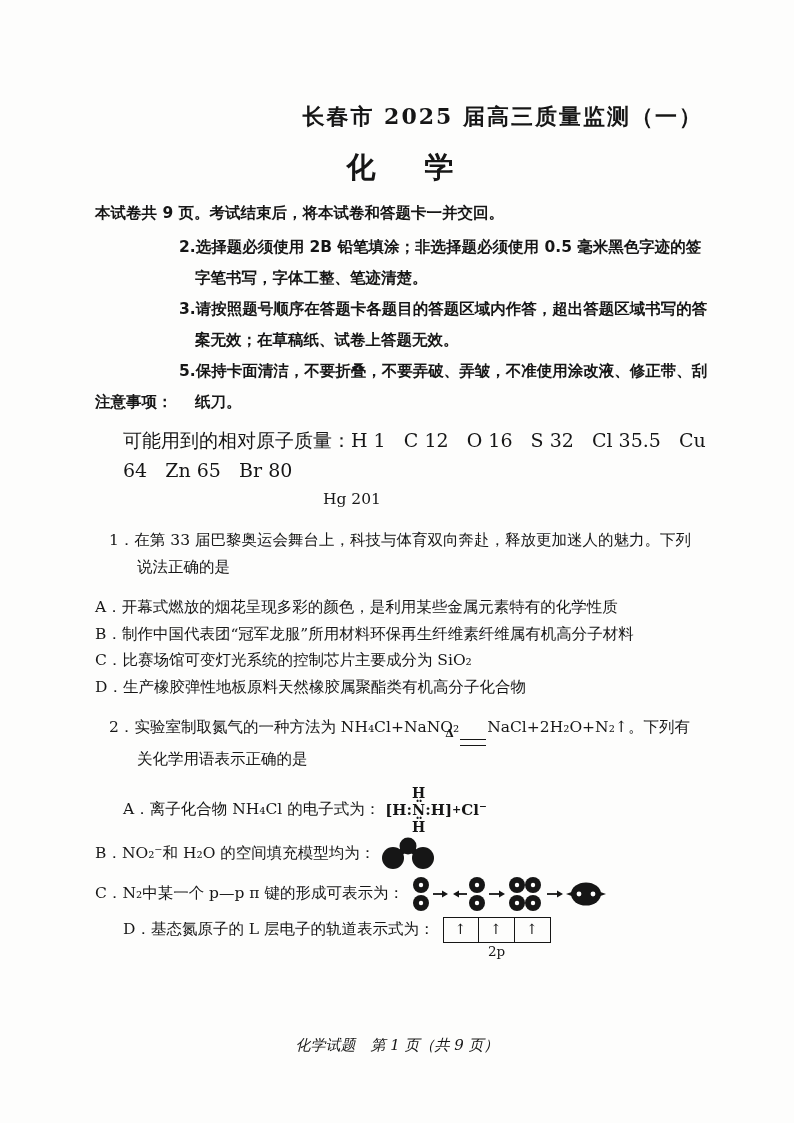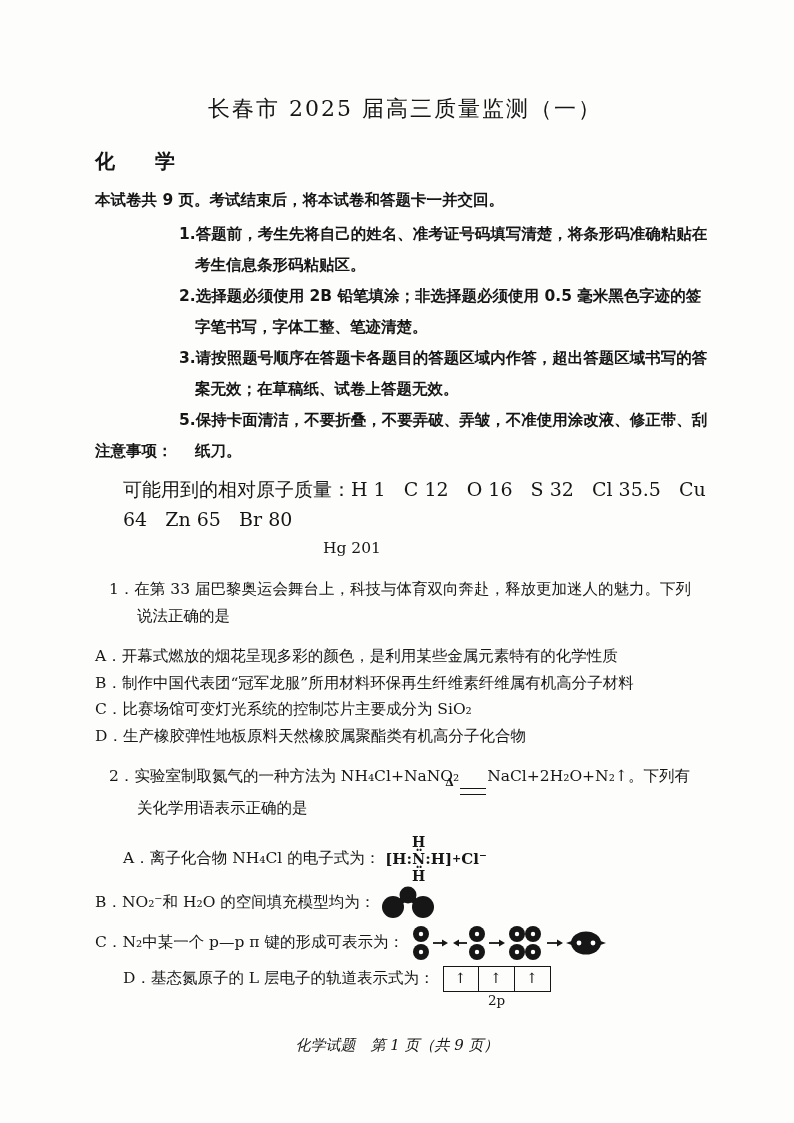--- a/index.html
+++ b/index.html
@@ -4,22 +4,22 @@
 <style>
   html,body { margin:0; padding:0; }
   body {
     width:794px; height:1123px; background:#fdfdfc;
     font-family:"DejaVu Serif","Liberation Serif",serif;
     color:#161616; overflow:hidden;
   }
   .page { position:relative; width:794px; height:1123px; }
   .content { position:absolute; left:95px; top:90px; width:620px; }
 
-  .title { font-size:22px; font-weight:normal; text-align:center; margin:4px; letter-spacing:2px; }
-  .subject { font-size:20px; font-weight:bold; margin:24px 0 0 0; letter-spacing:10px; }
+  .title { font-size:22px; font-weight:bold; text-align:right; margin:12px; letter-spacing:2px; }
+  .subject { font-size:29px; font-weight:bold; text-align:center; margin:16px 0 0 0; letter-spacing:10px; }
 
   .hei { font-family:"DejaVu Sans","Liberation Sans",sans-serif; }
 
   .intro { font-size:15.5px; font-weight:bold; margin:14px 0 0 0; line-height:22px; }
 
   .notice-wrap { display:flex; margin-top:8px;align-items:flex-end; }
   .notice-label { font-size:15.5px; font-weight:bold; line-height:31px; white-space:nowrap; flex:0 0 84px; }
   .notice-items { flex:1; }
   .notice-item { font-size:15.5px; font-weight:bold; line-height:31px; padding-left:16px; text-indent:-16px; }
 
@@ -71,21 +71,20 @@
   <div class="content">
 
     <h1 class="title">长春市 2025 届高三质量监测（一）</h1>
     <h2 class="subject">化　学</h2>
 
     <p class="intro hei">本试卷共 9 页。考试结束后，将本试卷和答题卡一并交回。</p>
 
     <div class="notice-wrap">
       <span class="notice-label hei">注意事项：</span>
       <div class="notice-items">
-        <div class="notice-item hei">1.答题前，考生先将自己的姓名、准考证号码填写清楚，将条形码准确粘贴在考生信息条形码粘贴区。</div>
         <div class="notice-item hei">2.选择题必须使用 2B 铅笔填涂；非选择题必须使用 0.5 毫米黑色字迹的签字笔书写，字体工整、笔迹清楚。</div>
         <div class="notice-item hei">3.请按照题号顺序在答题卡各题目的答题区域内作答，超出答题区域书写的答案无效；在草稿纸、试卷上答题无效。</div>
         <div class="notice-item hei">5.保持卡面清洁，不要折叠，不要弄破、弄皱，不准使用涂改液、修正带、刮纸刀。</div>
       </div>
     </div>
 
     <p class="atomic1">可能用到的相对原子质量：H 1   C 12   O 16   S 32   Cl 35.5   Cu 64   Zn 65   Br 80</p>
     <p class="atomic2">Hg 201</p>
 
 

